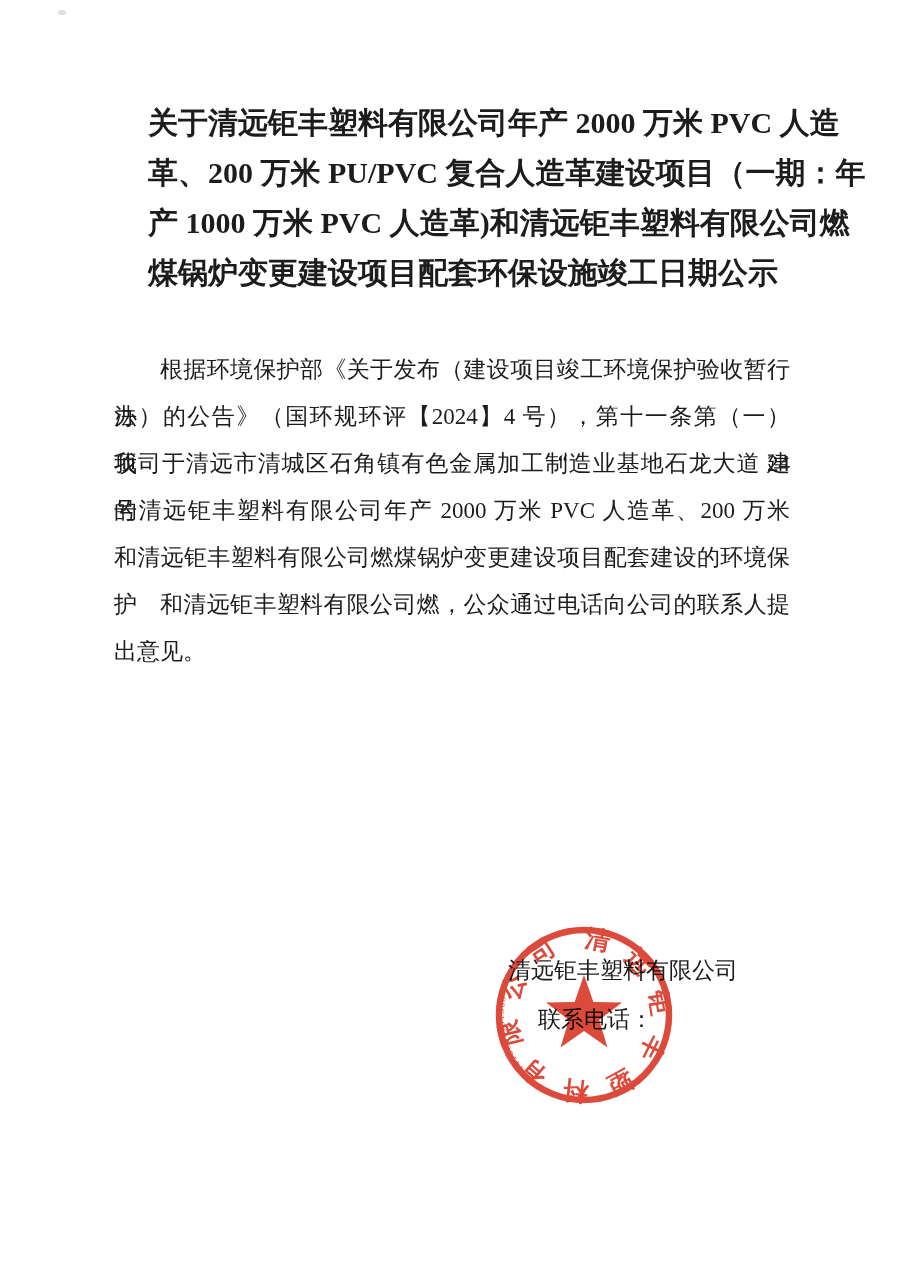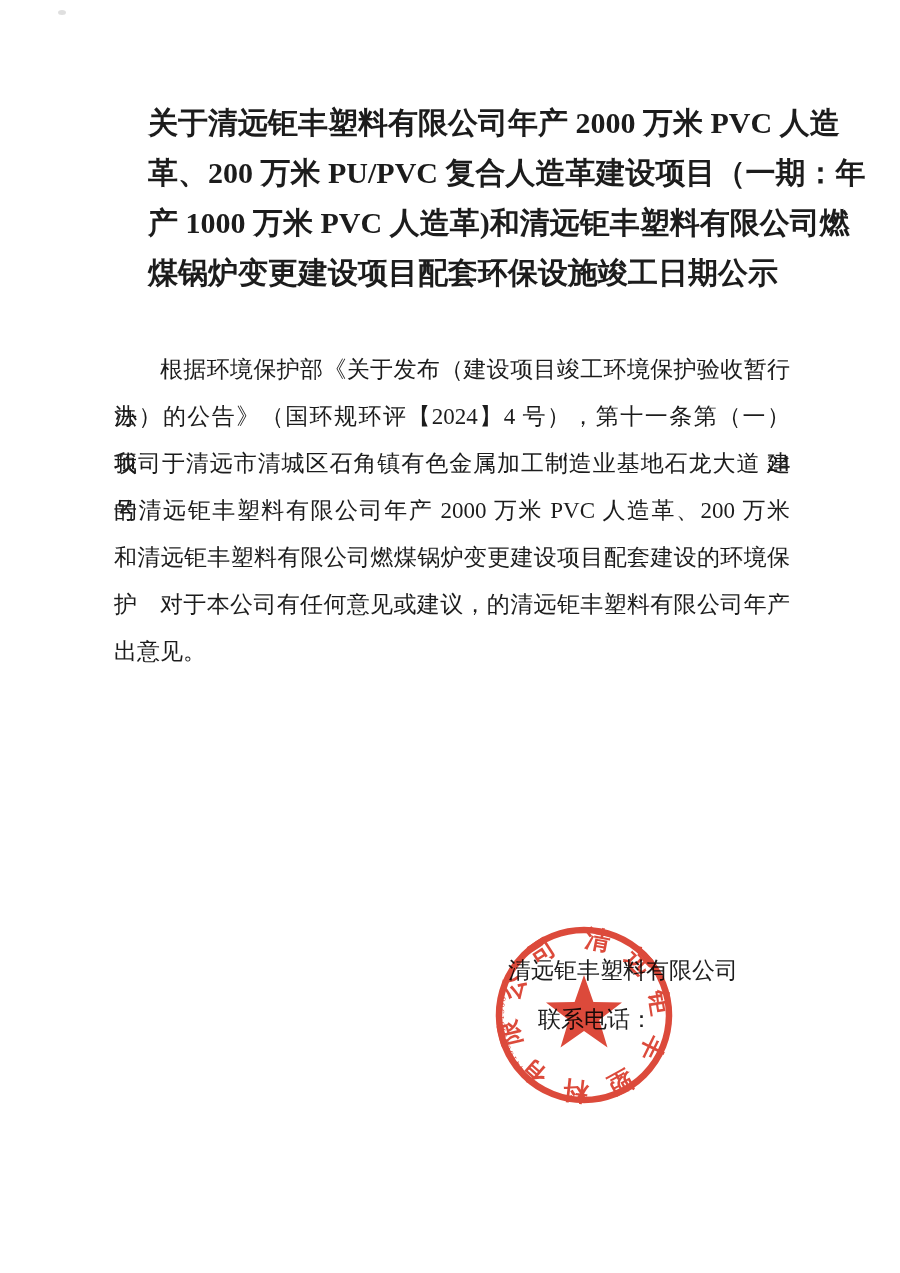--- a/index.html
+++ b/index.html
@@ -63,21 +63,21 @@
     <div class="title-line">产 1000 万米 PVC 人造革)和清远钜丰塑料有限公司燃</div>
     <div class="title-line">煤锅炉变更建设项目配套环保设施竣工日期公示</div>
   </div>
 
   <div class="body-block">
     <div class="body-line indent">根据环境保护部《关于发布（建设项目竣工环境保护验收暂行办</div>
     <div class="body-line">法）的公告》（国环规环评【2024】4 号），第十一条第（一）项：“建</div>
     <div class="body-line">我司于清远市清城区石角镇有色金属加工制造业基地石龙大道 24 号</div>
     <div class="body-line">的清远钜丰塑料有限公司年产 2000 万米 PVC 人造革、200 万米</div>
     <div class="body-line">和清远钜丰塑料有限公司燃煤锅炉变更建设项目配套建设的环境保护</div>
-    <div class="body-line indent">对于本公司有任何意见或建议，的清远钜丰塑料有限公司年产</div>
+    <div class="body-line indent">和清远钜丰塑料有限公司燃，公众通过电话向公司的联系人提</div>
     <div class="body-line lastline">出意见。</div>
   </div>
 
   <div class="signature-block">
     <div class="signature-company">清远钜丰塑料有限公司</div>
     <div class="signature-contact">联系电话：</div>
   </div>
 
   <div class="seal">
     <svg viewBox="0 0 200 200" xmlns="http://www.w3.org/2000/svg">

